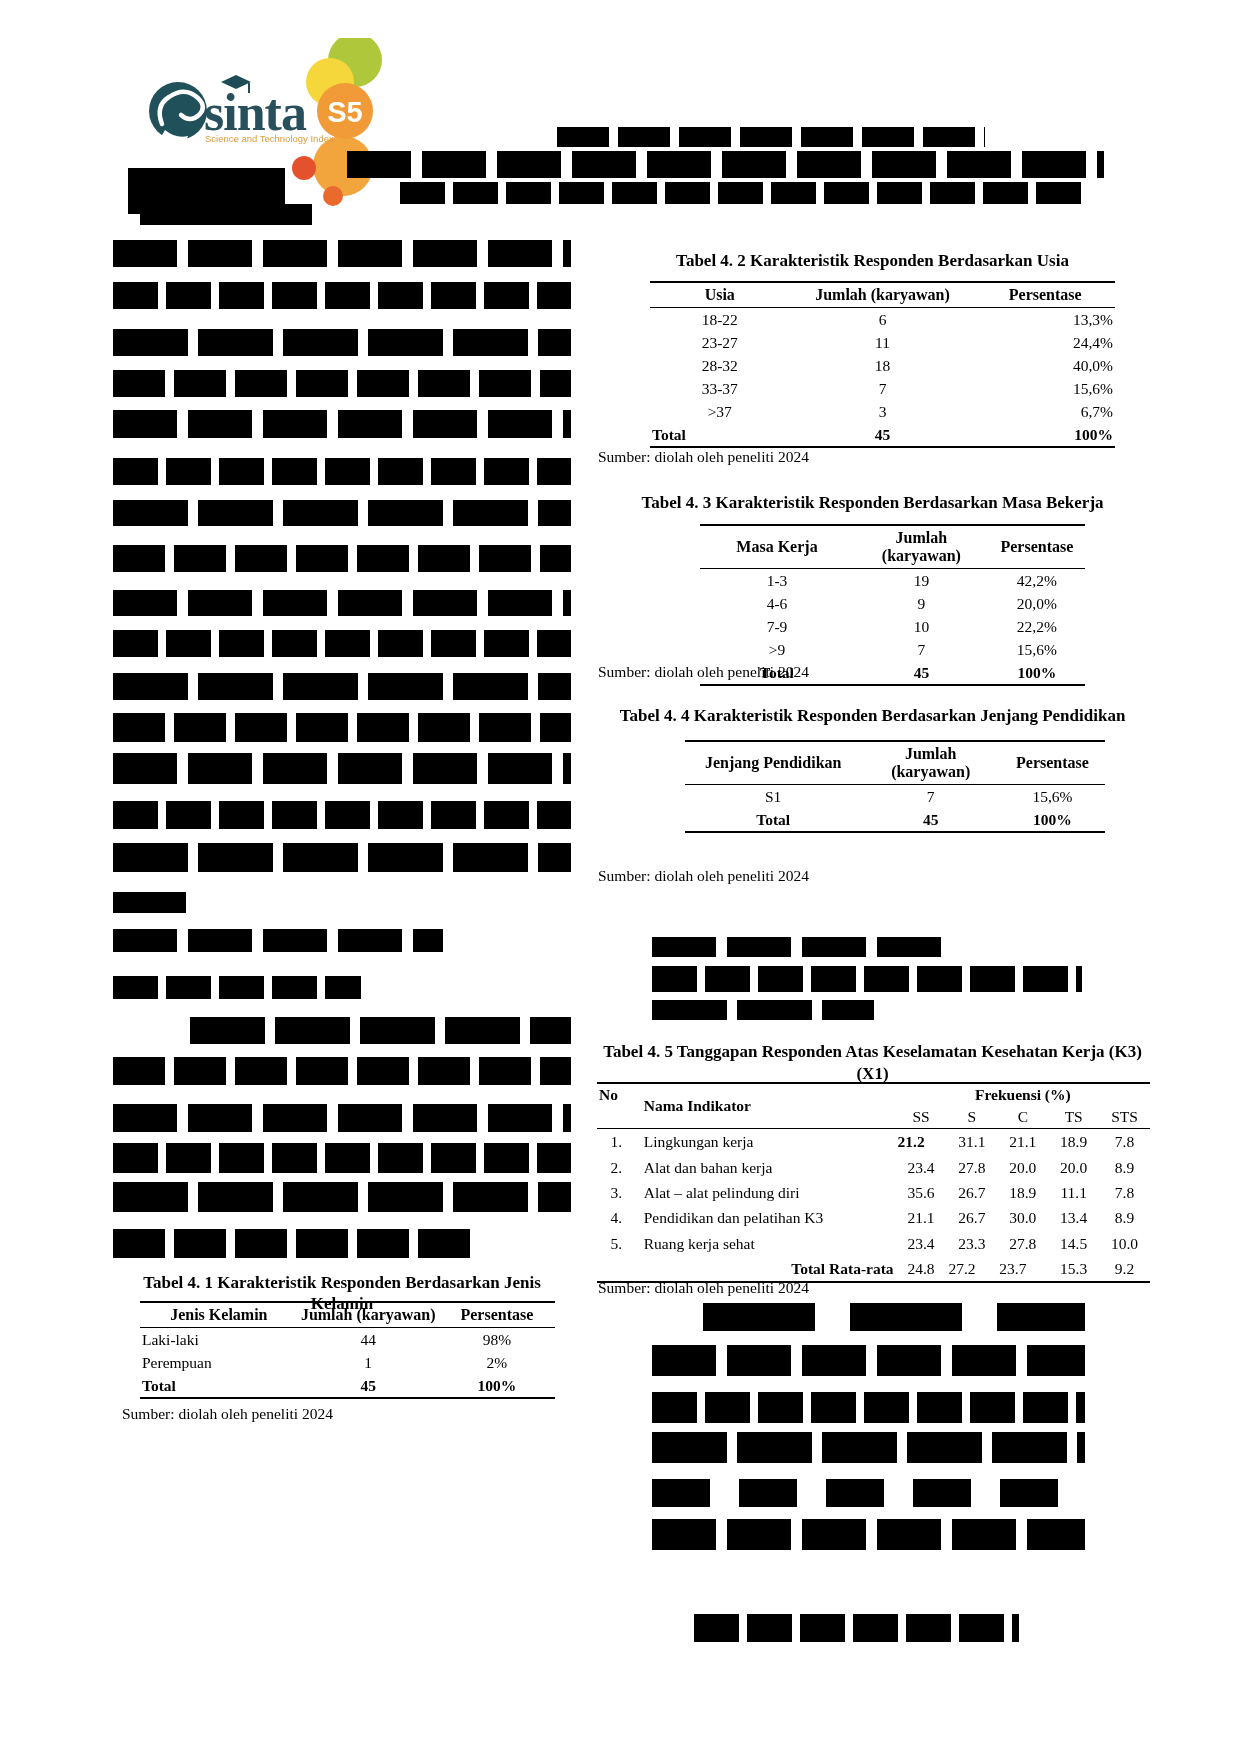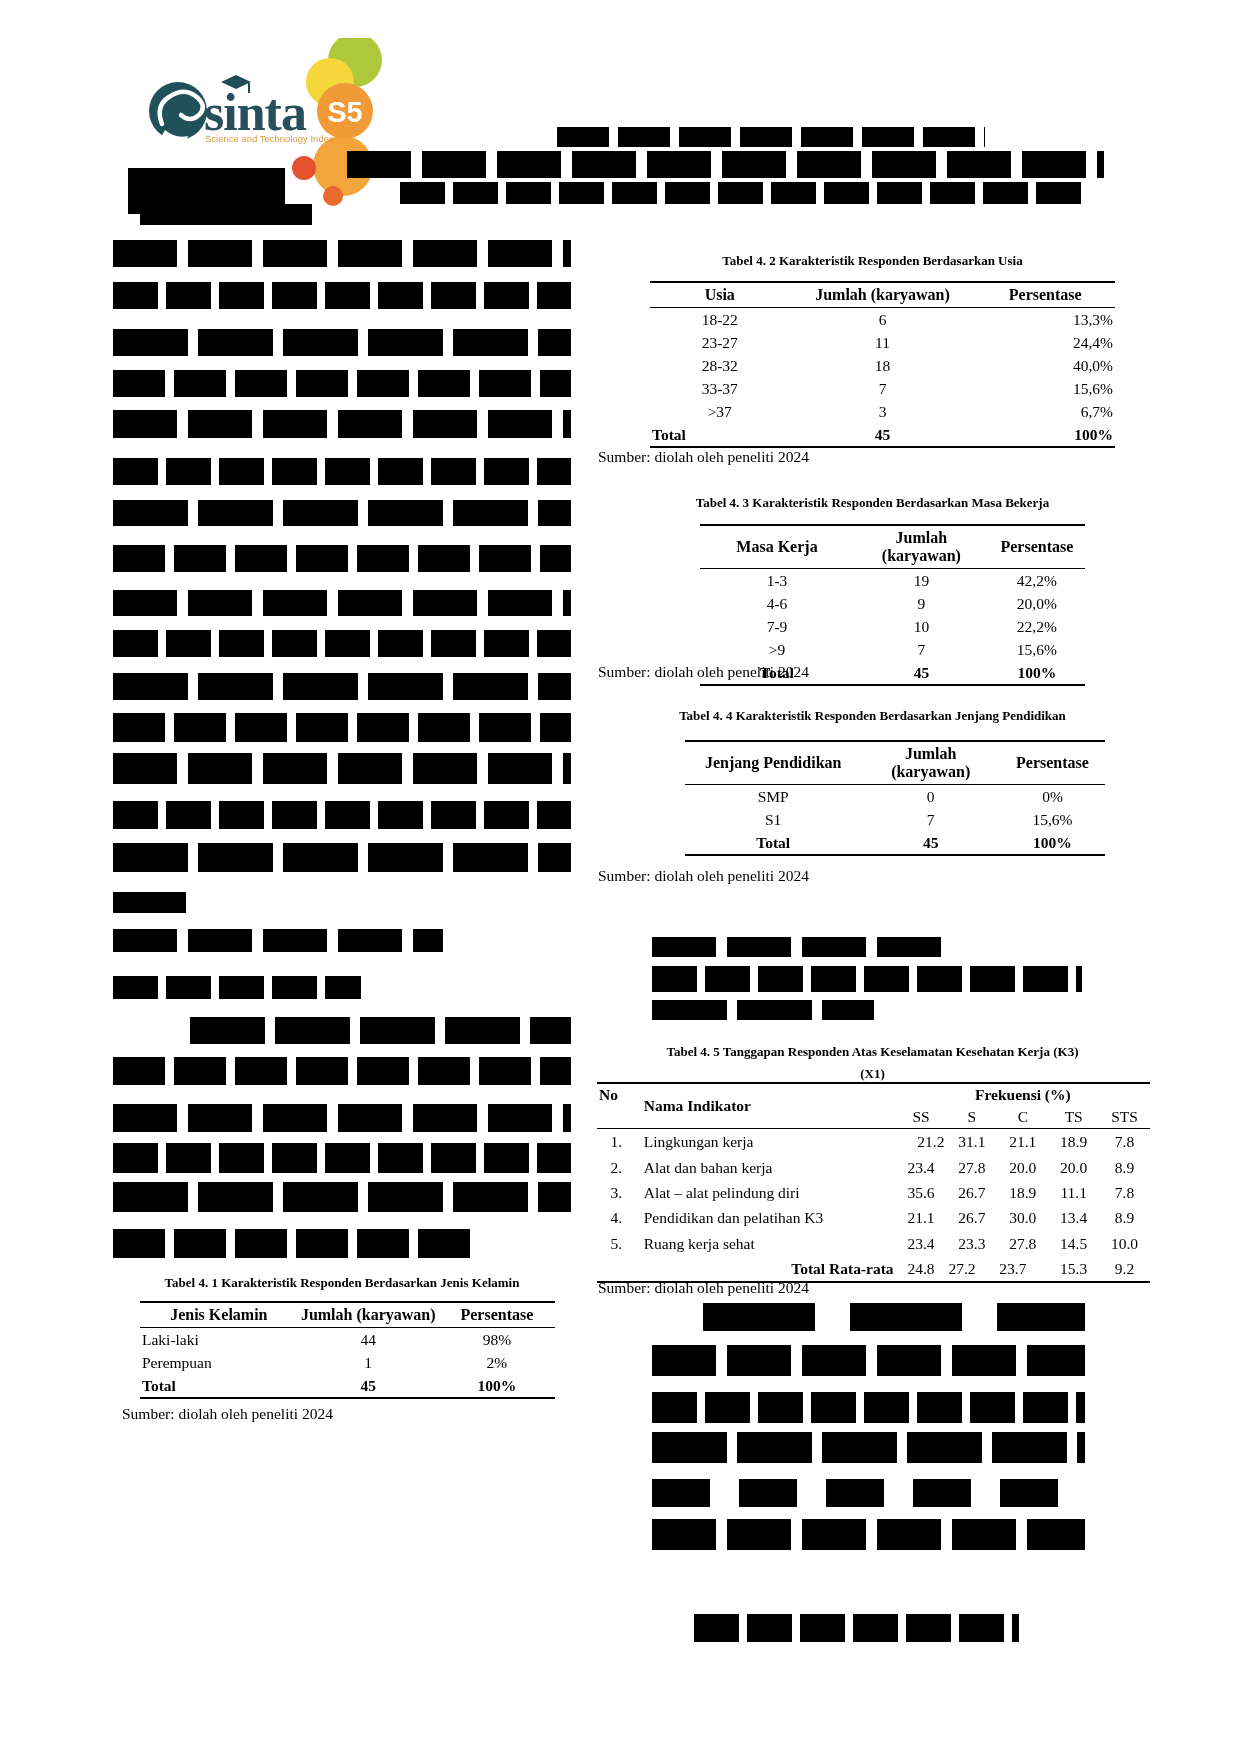--- a/index.html
+++ b/index.html
@@ -1,20 +1,20 @@
 <!DOCTYPE html>
 <html><head>
 <meta charset="utf-8">
 <style>
   html,body{margin:0;padding:0;background:#ffffff;}
   .page{position:relative;width:1240px;height:1754px;background:#fff;overflow:hidden;
         font-family:"Liberation Serif", serif;color:#000;}
   .abs{position:absolute;}
   .redact{position:absolute;background:#000;}
-  .ttitle{position:absolute;font-weight:bold;font-size:13px;line-height:21px;text-align:center;}
+  .ttitle{position:absolute;font-weight:bold;font-size:17px;line-height:21px;text-align:center;}
   .source{position:absolute;font-size:15.5px;line-height:19px;text-align:left;}
   table.dtable{border-collapse:collapse;width:100%;font-size:15.5px;table-layout:fixed;}
   table.dtable th{font-weight:bold;font-size:16px;padding:3px 2px;
                   border-top:2px solid #000;border-bottom:1.5px solid #000;text-align:center;}
   table.dtable td{padding:2px 2px;line-height:19px;}
   table.dtable tfoot td{border-bottom:2px solid #000;}
   table.t5{border-collapse:collapse;width:100%;font-size:15.5px;table-layout:fixed;}
   table.t5 th{font-weight:bold;font-size:15.5px;padding:2px 2px;border:none;}
   table.t5 th.sub{font-weight:normal;font-size:15.5px;}
   table.t5 .bt{border-top:2px solid #000;}
@@ -238,25 +238,20 @@
         </colgroup>
       <thead>
         <tr>
           <th>Jenjang Pendidikan</th>
           <th>Jumlah (karyawan)</th>
           <th>Persentase</th>
         </tr>
       </thead>
       <tbody>
           <tr>
-            <td style="text-align: center;">SMP</td>
-            <td style="text-align: center;">0</td>
-            <td style="text-align: center;">0%</td>
-          </tr>
-          <tr>
             <td style="text-align: center;">S1</td>
             <td style="text-align: center;">7</td>
             <td style="text-align: center;">15,6%</td>
           </tr>
         </tbody>
       <tfoot>
           <tr>
             <td style="text-align: center; font-weight: bold;">Total</td>
             <td style="text-align: center; font-weight: bold;">45</td>
             <td style="text-align: center; font-weight: bold;">100%</td>
@@ -290,21 +285,21 @@
           <th class="sub bb">S</th>
           <th class="sub bb">C</th>
           <th class="sub bb">TS</th>
           <th class="sub bb">STS</th>
         </tr>
       </thead>
       <tbody class="padL">
           <tr>
             <td style="text-align: center;">1.</td>
             <td style="text-align: left;">Lingkungan kerja</td>
-            <td style="text-align: right;">21.2</td>
+            <td style="text-align: left; font-weight: bold;">21.2</td>
             <td style="text-align: center;">31.1</td>
             <td style="text-align: center;">21.1</td>
             <td style="text-align: center;">18.9</td>
             <td style="text-align: center;">7.8</td>
           </tr>
           <tr>
             <td style="text-align: center;">2.</td>
             <td style="text-align: left;">Alat dan bahan kerja</td>
             <td style="text-align: center;">23.4</td>
             <td style="text-align: center;">27.8</td>

